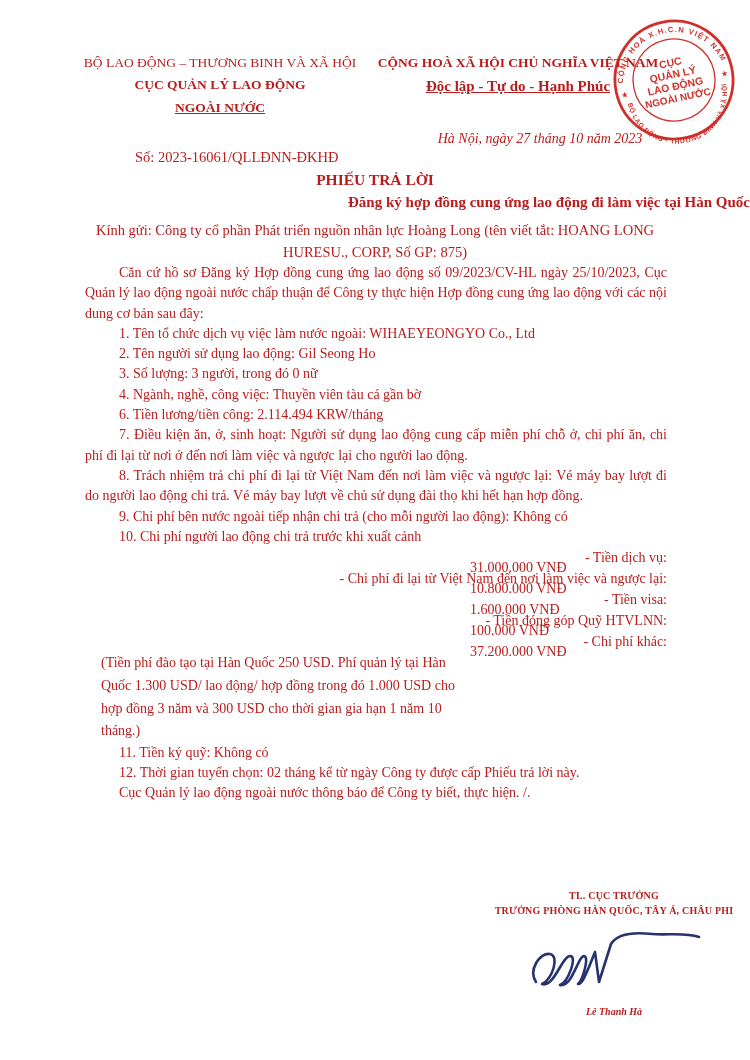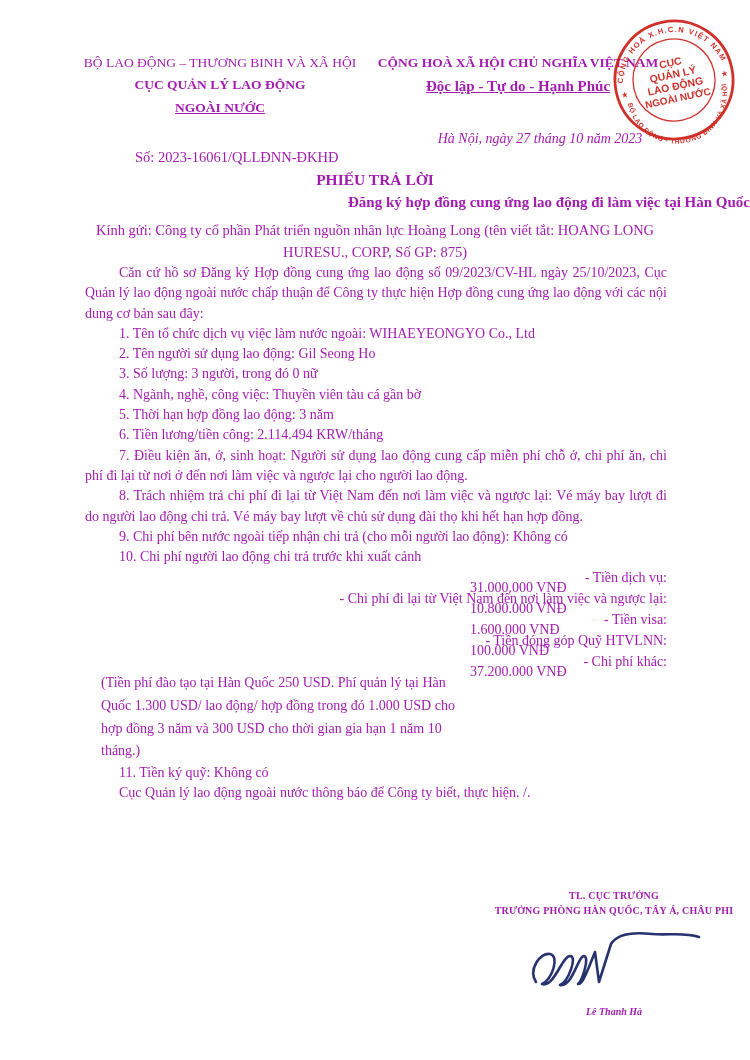--- a/index.html
+++ b/index.html
@@ -1,21 +1,21 @@
 <!DOCTYPE html>
 <html><head>
 <meta charset="utf-8">
 <style>
   html,body{margin:0;padding:0;background:#ffffff;}
   .page{
     position:relative;
     width:750px;height:1060px;
     background:#ffffff;
     font-family:"Liberation Serif","DejaVu Serif",serif;
-    color:#a21caf;
+    color:#b91c1c;
     overflow:hidden;
   }
   
   .hdr-left{
     position:absolute;left:78px;top:52px;width:284px;
     text-align:center;font-size:13.5px;line-height:1.65;
   }
   .hdr-left .org{font-weight:normal;}
   .hdr-left .agency{font-weight:bold;}
   .hdr-left .agency2{font-weight:bold;text-decoration:underline;}
@@ -83,21 +83,20 @@
   <div class="subtitle">Đăng ký hợp đồng cung ứng lao động đi làm việc tại Hàn Quốc</div>
   <div class="recipient">Kính gửi: Công ty cổ phần Phát triển nguồn nhân lực Hoàng Long (tên viết tắt: HOANG LONG HURESU., CORP, Số GP: 875)</div>
 
   <div class="body">
     <p class="para indent">Căn cứ hồ sơ Đăng ký Hợp đồng cung ứng lao động số 09/2023/CV-HL ngày 25/10/2023, Cục Quản lý lao động ngoài nước chấp thuận để Công ty thực hiện Hợp đồng cung ứng lao động với các nội dung cơ bản sau đây:</p>
 
     <p class="para indent">1. Tên tổ chức dịch vụ việc làm nước ngoài: WIHAEYEONGYO Co., Ltd</p>
     <p class="para indent">2. Tên người sử dụng lao động: Gil Seong Ho</p>
     <p class="para indent">3. Số lượng: 3 người, trong đó 0 nữ</p>
     <p class="para indent">4. Ngành, nghề, công việc: Thuyền viên tàu cá gần bờ</p>
-    <p class="para indent">5. Thời hạn hợp đồng lao động: 3 năm</p>
     <p class="para indent">6. Tiền lương/tiền công: 2.114.494 KRW/tháng</p>
     <p class="para indent">7. Điều kiện ăn, ở, sinh hoạt: Người sử dụng lao động cung cấp miễn phí chỗ ở, chi phí ăn, chi phí đi lại từ nơi ở đến nơi làm việc và ngược lại cho người lao động.</p>
     <p class="para indent">8. Trách nhiệm trả chi phí đi lại từ Việt Nam đến nơi làm việc và ngược lại: Vé máy bay lượt đi do người lao động chi trả. Vé máy bay lượt về chủ sử dụng đài thọ khi hết hạn hợp đồng.</p>
     <p class="para indent">9. Chi phí bên nước ngoài tiếp nhận chi trả (cho mỗi người lao động): Không có</p>
     <p class="para indent">10. Chi phí người lao động chi trả trước khi xuất cảnh</p>
 
     <div class="fee-row">
       <span class="fee-label">- Tiền dịch vụ:</span>
       <span class="fee-value">31.000.000 VNĐ</span>
     </div>
@@ -114,20 +113,21 @@
       <span class="fee-value">100.000 VNĐ</span>
     </div>
     <div class="fee-row">
       <span class="fee-label">- Chi phí khác:</span>
       <span class="fee-value">37.200.000 VNĐ</span>
     </div>
 
     <div class="fee-note">(Tiền phí đào tạo tại Hàn Quốc 250 USD. Phí quản lý tại Hàn Quốc 1.300 USD/ lao động/ hợp đồng trong đó 1.000 USD cho hợp đồng 3 năm và 300 USD cho thời gian gia hạn 1 năm 10 tháng.)</div>
 
     <p class="para indent">11. Tiền ký quỹ: Không có</p>
+    <p class="para indent">12. Thời gian tuyển chọn: 02 tháng kể từ ngày Công ty được cấp Phiếu trả lời này.</p>
     <p class="para indent">Cục Quản lý lao động ngoài nước thông báo để Công ty biết, thực hiện. /.</p>
   </div>
 
   <div class="sig-block">
     <div class="sig-role">TL. CỤC TRƯỞNG</div>
     <div class="sig-role">TRƯỞNG PHÒNG HÀN QUỐC, TÂY Á, CHÂU PHI</div>
     <svg class="sig-scribble" width="185" height="66" viewBox="0 0 185 66" aria-hidden="true">
       <path d="M14,56 C6,44 18,26 28,28 C38,30 30,54 20,58
                C32,62 40,30 48,30 C56,30 46,56 38,59
                C50,62 56,30 62,30 C68,31 60,55 56,58

